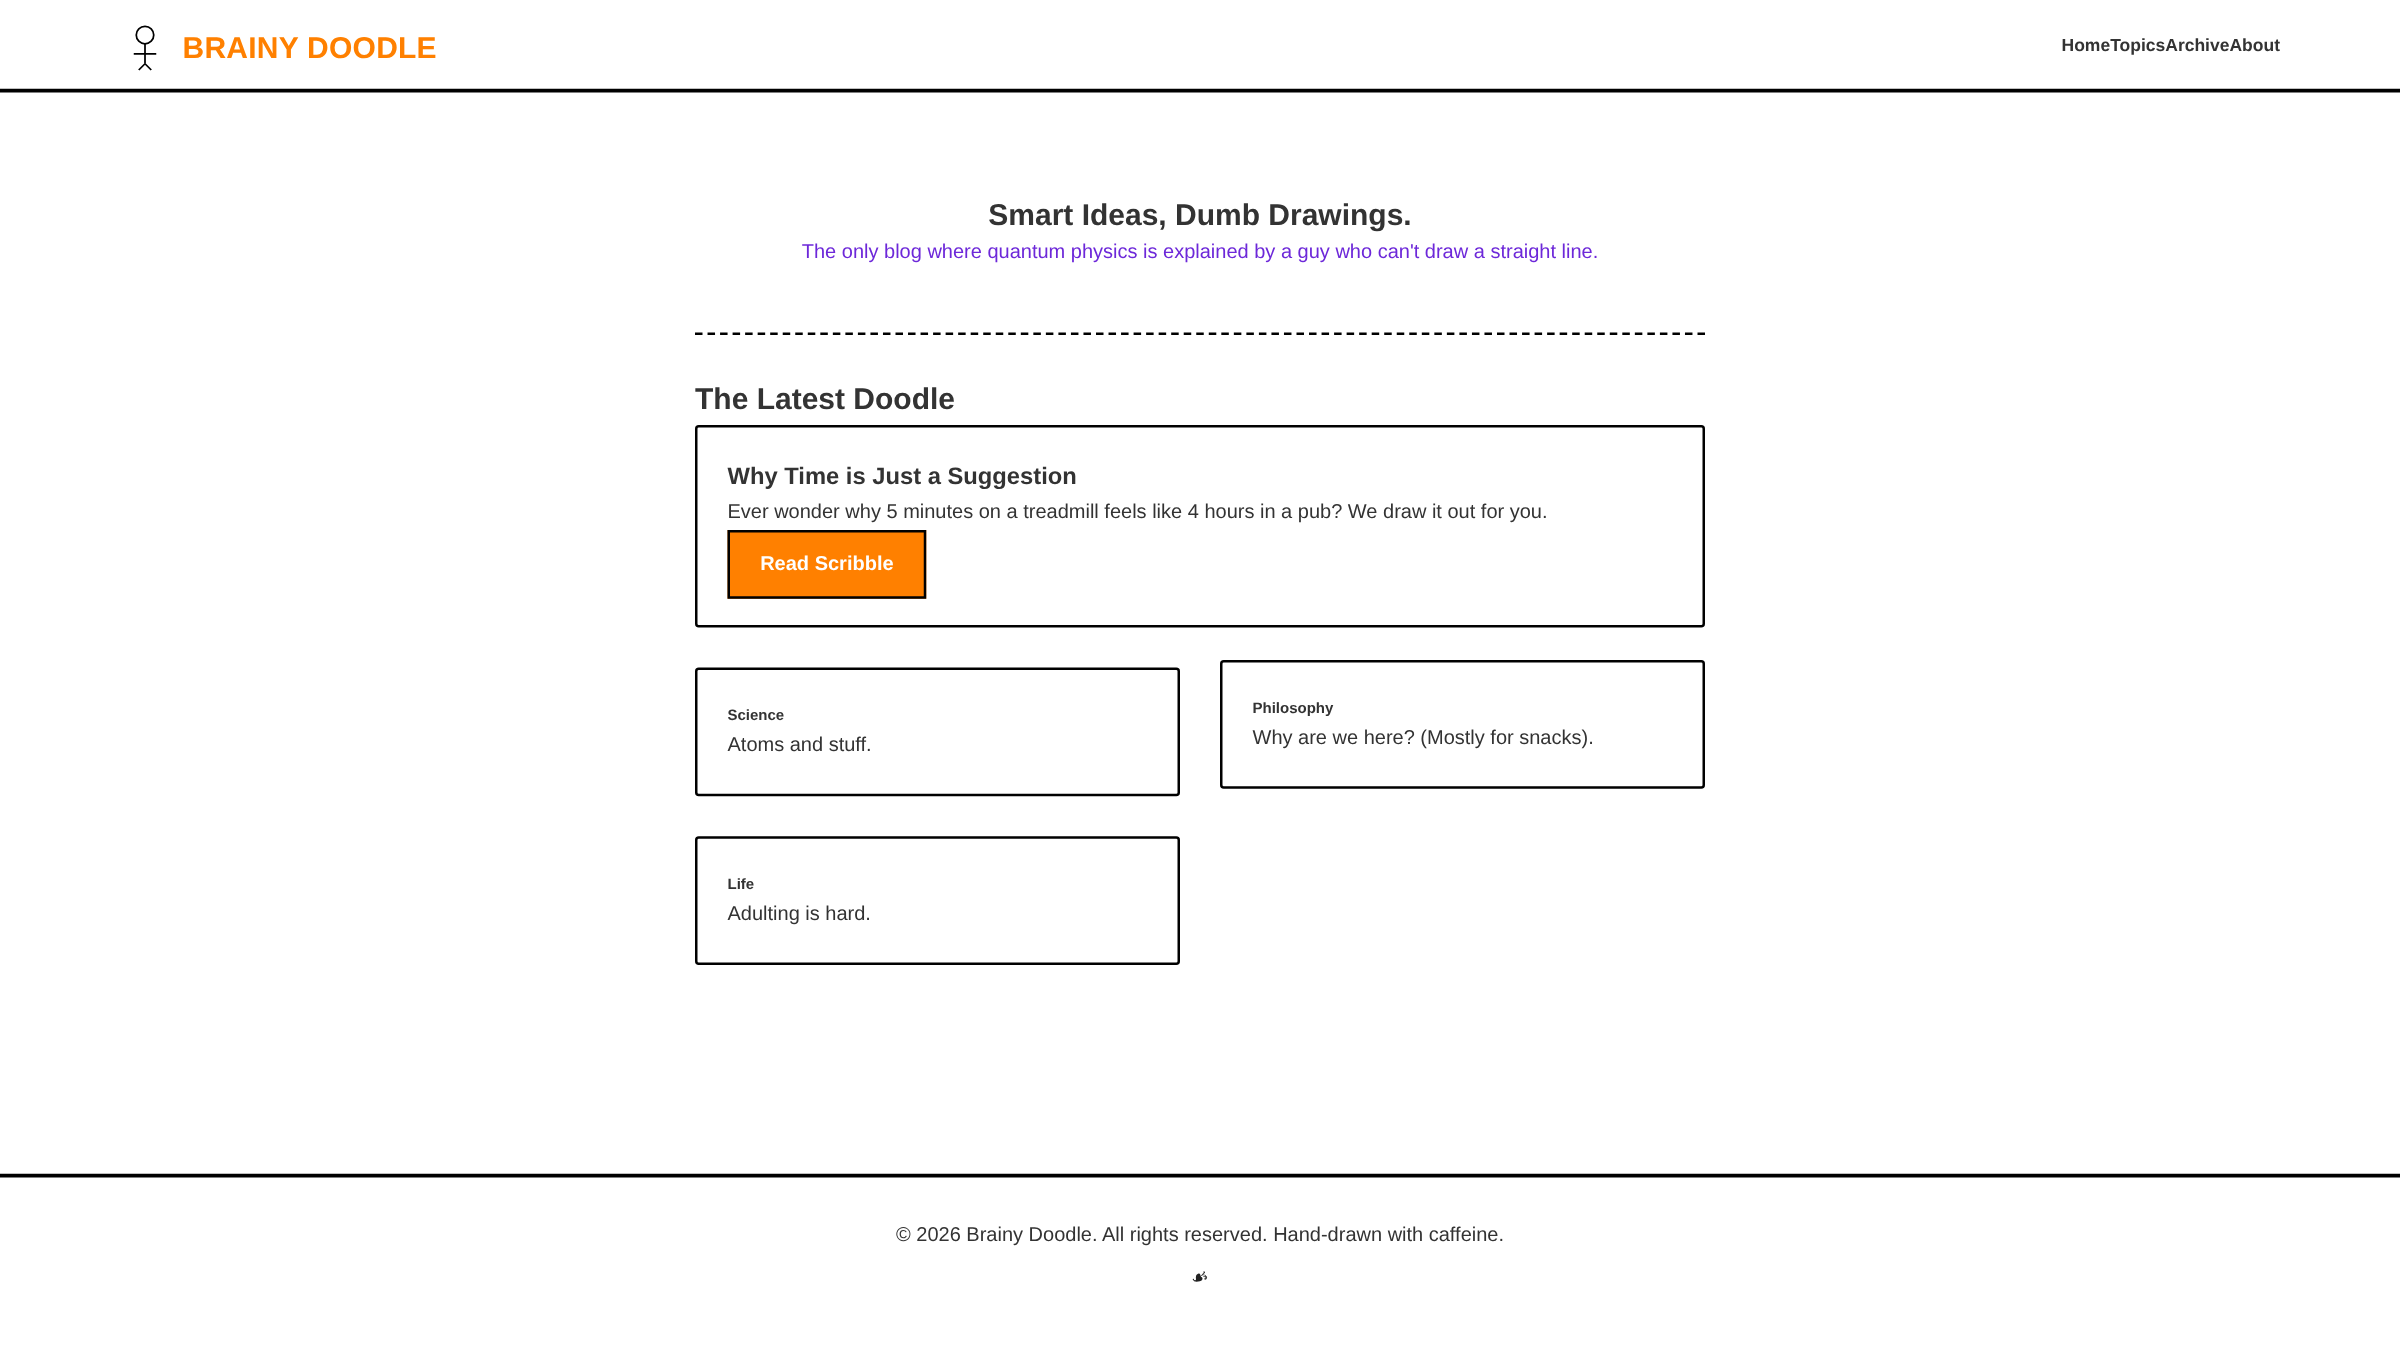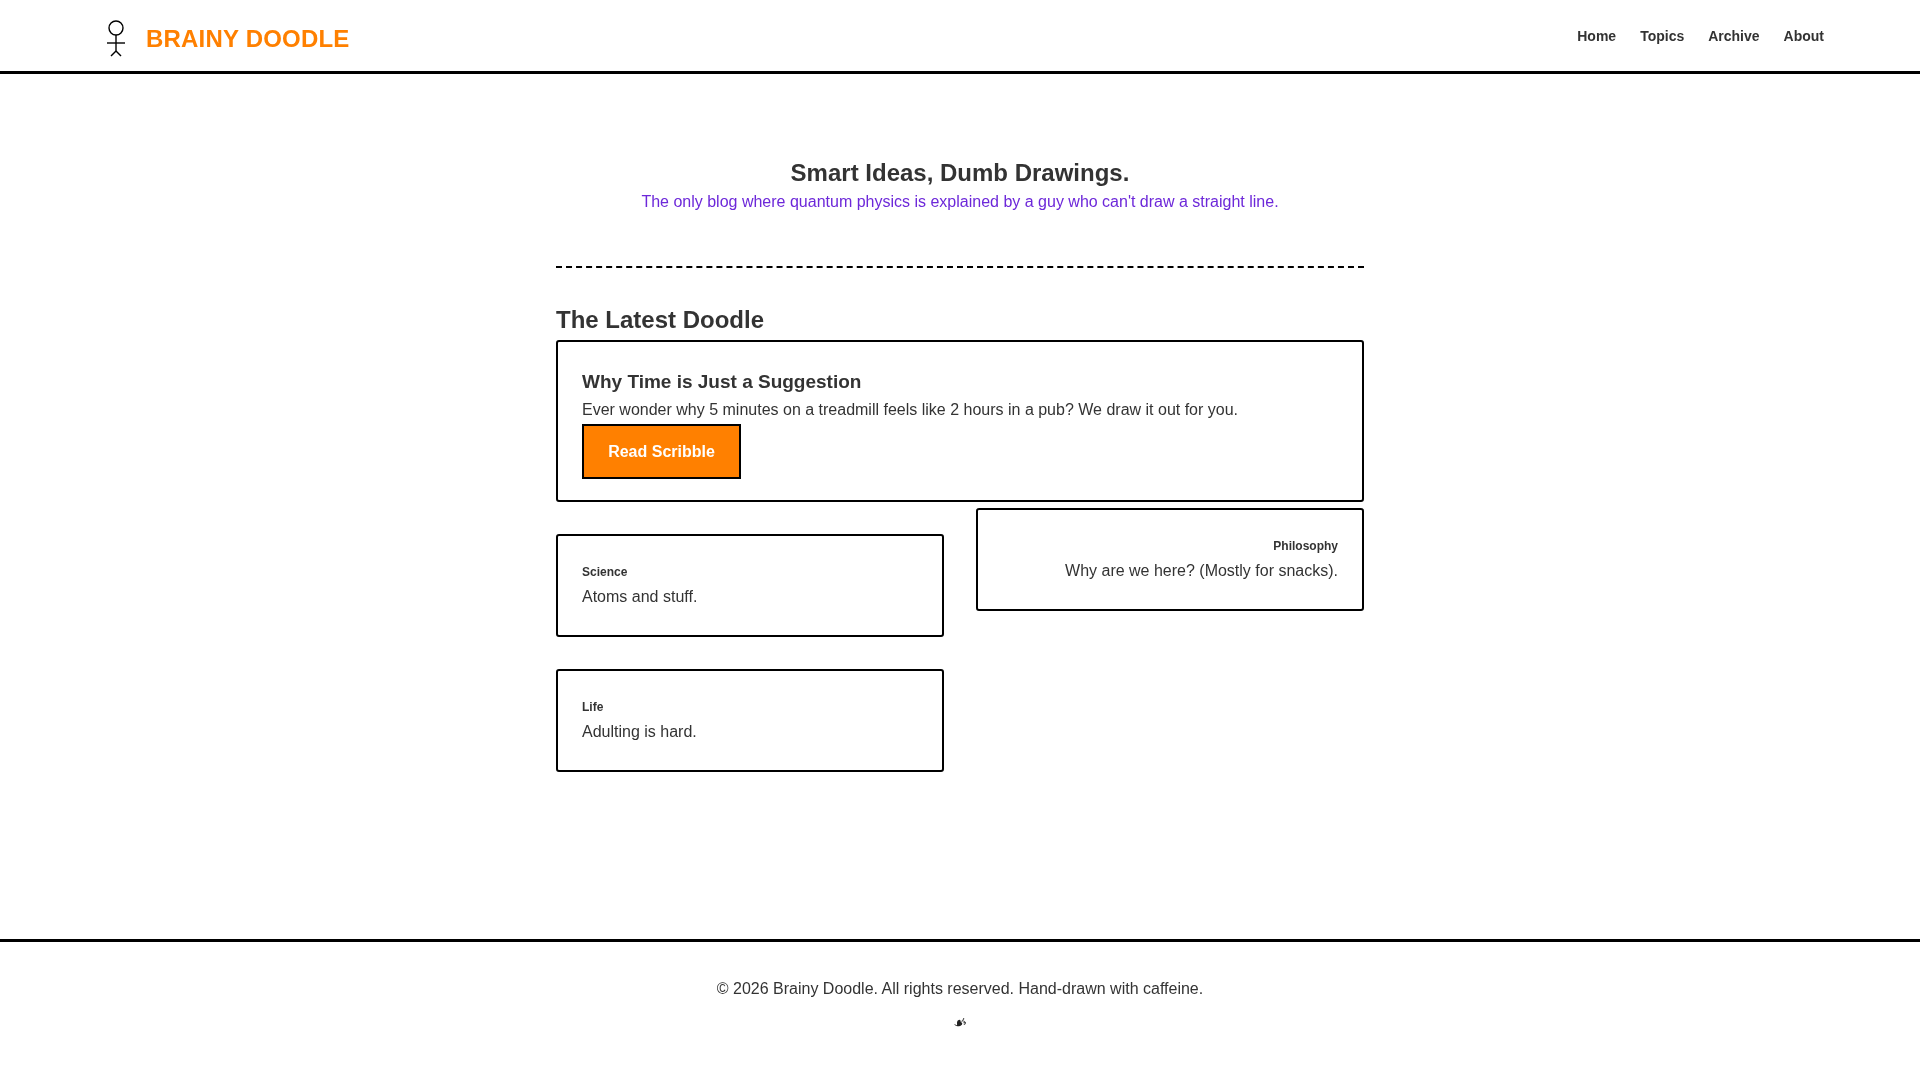--- a/index.html
+++ b/index.html
@@ -9,21 +9,21 @@
   .site-header {
     position: absolute; left: 0; top: 0; width: 1920px; height: 74px;
     border-bottom: 3px solid #000000; background: #fff;
   }
   .brand { position: absolute; left: 104px; top: 20px; display: flex; align-items: center; }
   .brand-icon { width: 24px; height: 38px; display: block; }
   .brand-name {
     margin-left: 18px; font-size: 24px; font-weight: bold; color: #ff8000;
     letter-spacing: 0.2px; line-height: 30px; text-decoration: none;
   }
-  .nav { position: absolute; right: 96px; top: 26px; display: flex; gap: 24px; }
+  .nav { position: absolute; right: 96px; top: 26px; display: flex; }
   .nav a { font-size: 14px; font-weight: bold; color: #333333; text-decoration: none; line-height: 20px; }
 
   .hero { position: absolute; left: 0; width: 1920px; top: 158px; text-align: center; }
   .hero-title { font-size: 24px; font-weight: bold; color: #333; line-height: 30px; }
   .hero-subtitle { font-size: 16px; color: #6d28d9; line-height: 22px; margin-top: 3px; }
 
   .divider {
     position: absolute; left: 556px; top: 266px; width: 808px; height: 0;
     border-top: 2px dashed #000000;
   }
@@ -41,21 +41,21 @@
   .featured-desc { font-size: 16px; color: #333; line-height: 22px; margin-top: 5px; }
   .read-btn {
     display: inline-block; margin-top: 3px; width: 159px; height: 55px;
     background: #ff8000; border: 2px solid #000000; color: #ffffff;
     font-family: "Liberation Sans", sans-serif; font-size: 16px; font-weight: bold;
     cursor: pointer; line-height: 51px;
   }
 
   .topic { width: 388px; height: 103px; padding: 26px 24px; }
   .topic-science { left: 556px; top: 534px; }
-  .topic-philosophy { left: 976px; top: 508px; text-align: right; }
+  .topic-philosophy { left: 976px; top: 528px; }
   .topic-life { left: 556px; top: 669px; }
   .topic-title { font-size: 12px; font-weight: bold; color: #333; line-height: 20px; }
   .topic-desc { font-size: 16px; color: #333; line-height: 22px; margin-top: 4px; }
 
   .site-footer {
     position: absolute; left: 0; top: 939px; width: 1920px; height: 175px;
     border-top: 3px solid #000000; text-align: center;
   }
   .copyright { margin-top: 36px; font-size: 16px; color: #333; line-height: 22px; }
   .footer-icon { margin-top: 14px; font-size: 16px; color: #222; line-height: 18px; display: inline-block; transform: rotate(-15deg); }
@@ -86,21 +86,21 @@
   <h1 class="hero-title">Smart Ideas, Dumb Drawings.</h1>
   <p class="hero-subtitle">The only blog where quantum physics is explained by a guy who can't draw a straight line.</p>
 </section>
 
 <div class="divider"></div>
 
 <h2 class="section-title">The Latest Doodle</h2>
 
 <article class="card featured">
   <h3 class="featured-title">Why Time is Just a Suggestion</h3>
-  <p class="featured-desc">Ever wonder why 5 minutes on a treadmill feels like 2 hours in a pub? We draw it out for you.</p>
+  <p class="featured-desc">Ever wonder why 5 minutes on a treadmill feels like 4 hours in a pub? We draw it out for you.</p>
   <button class="read-btn">Read Scribble</button>
 </article>
 
 <div class="card topic topic-science">
   <div class="topic-title">Science</div>
   <div class="topic-desc">Atoms and stuff.</div>
 </div>
 
 <div class="card topic topic-philosophy">
   <div class="topic-title">Philosophy</div>

